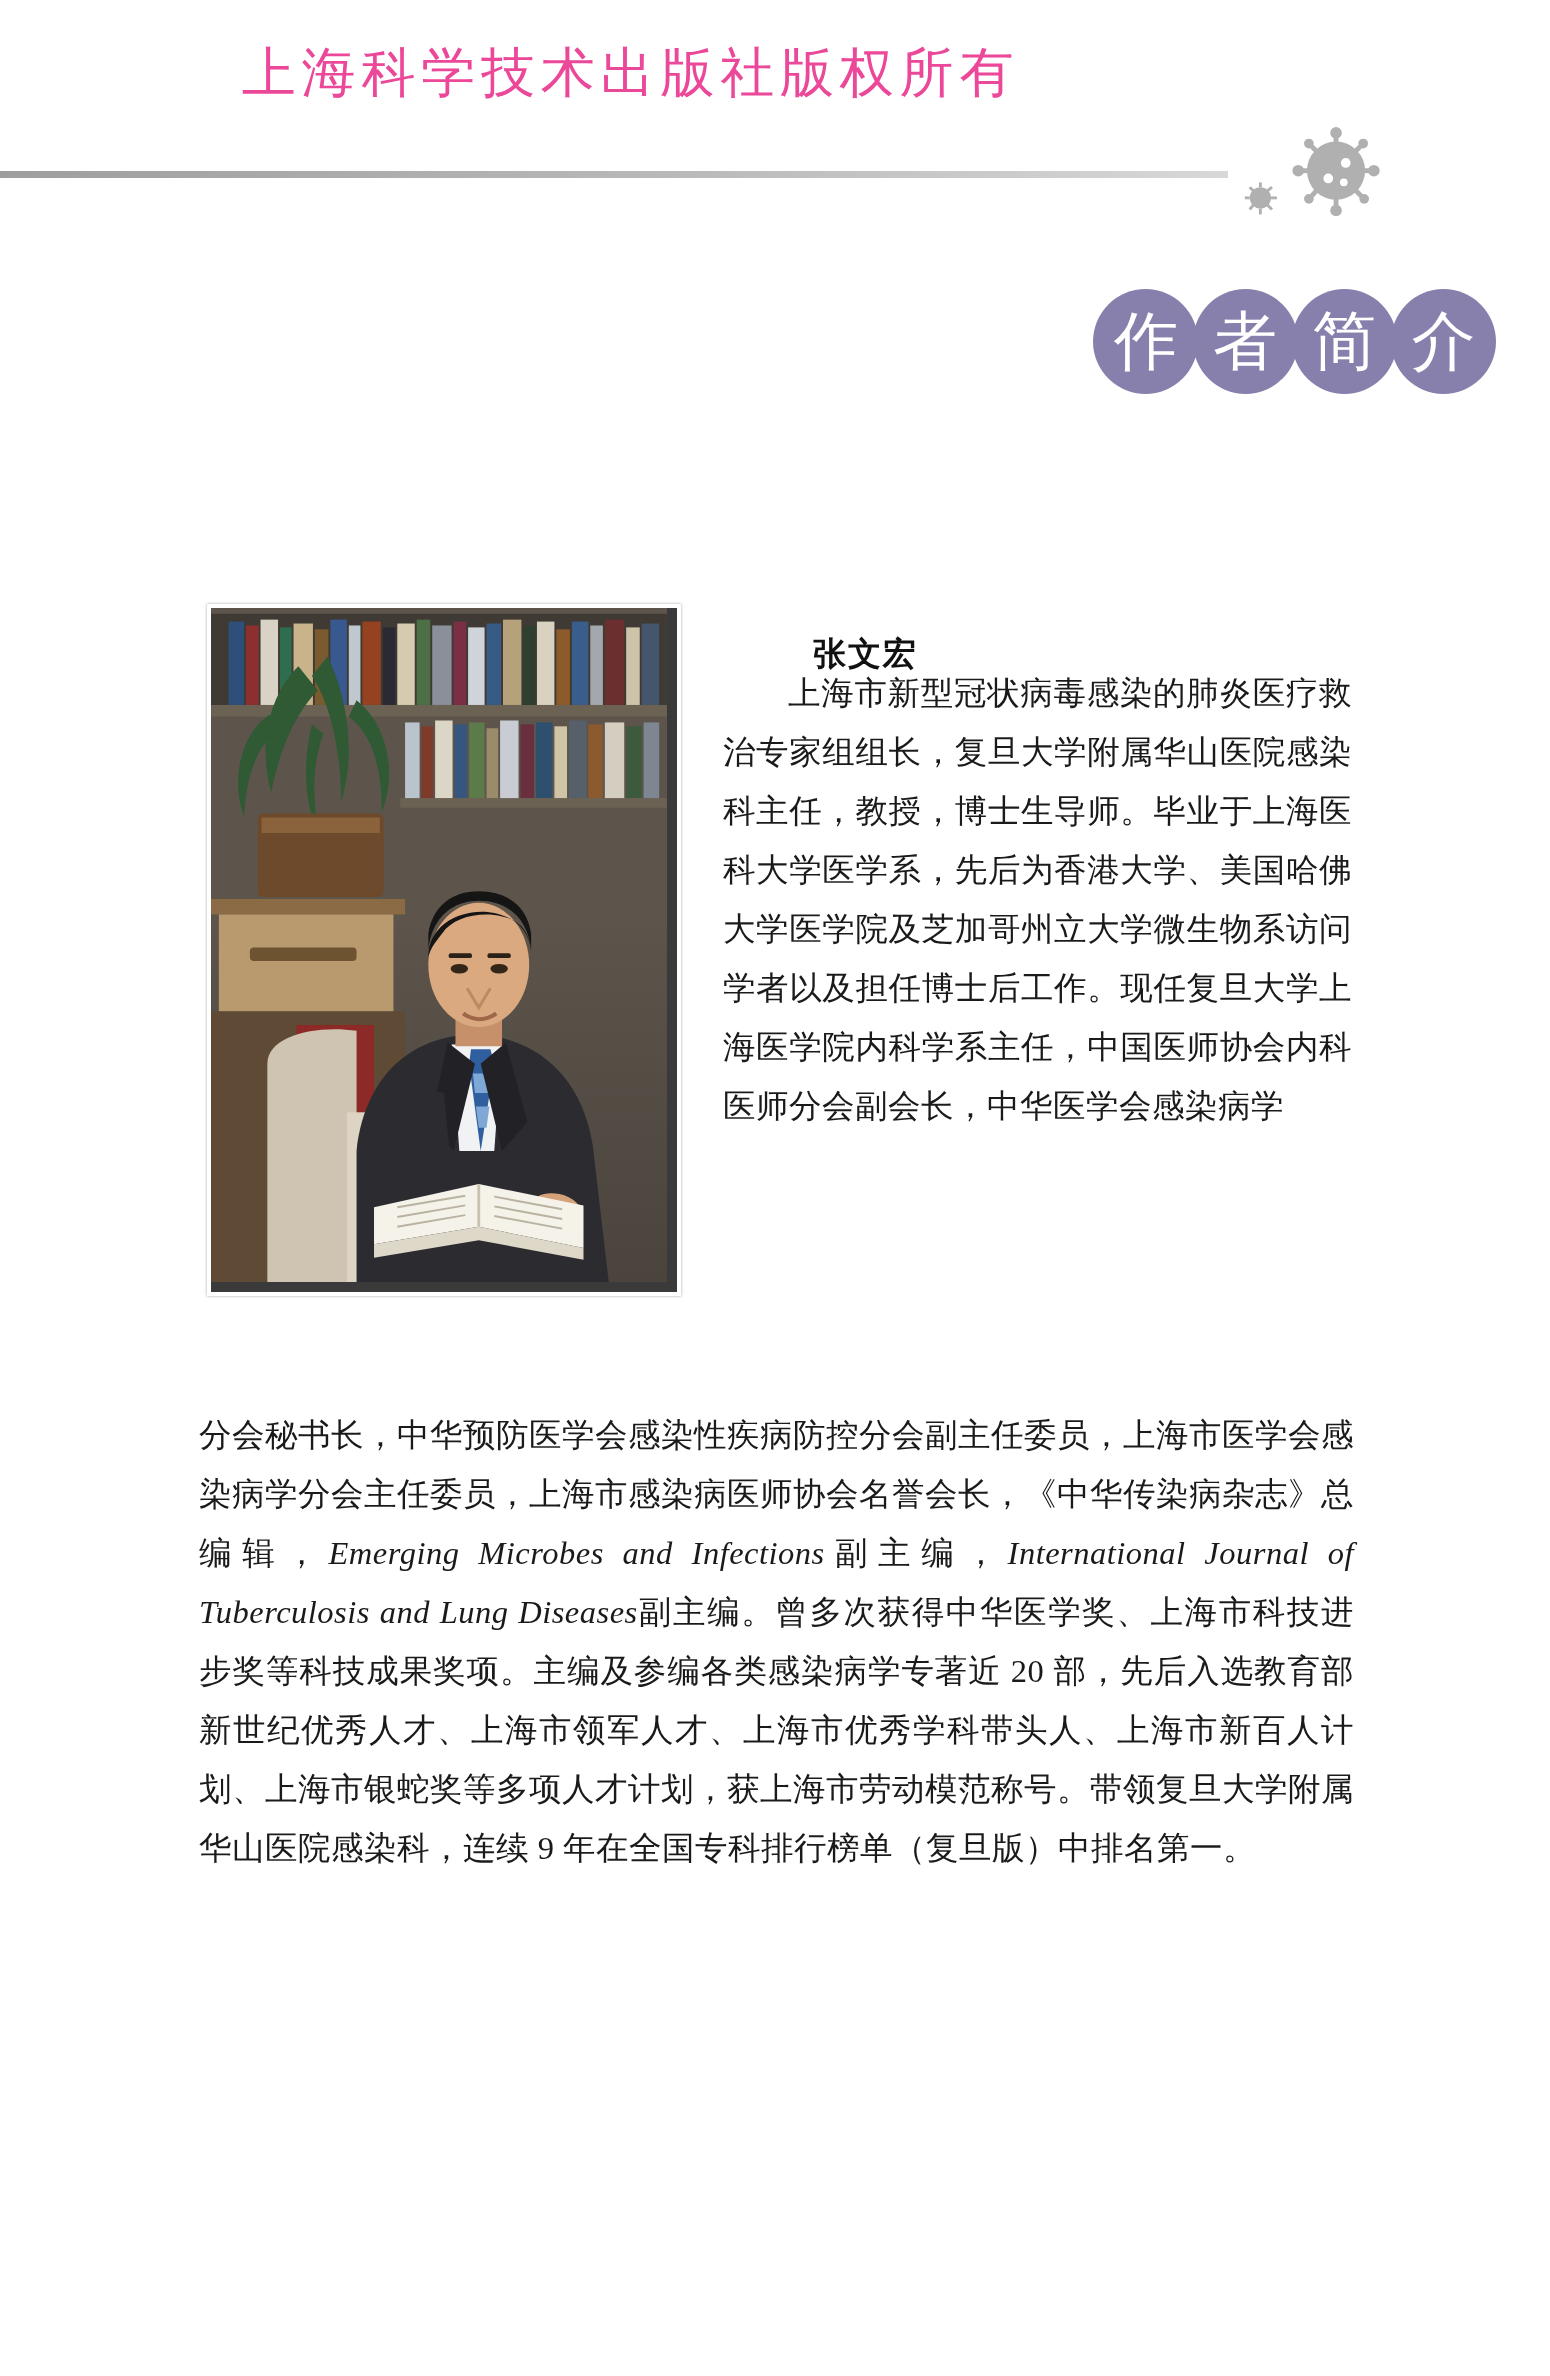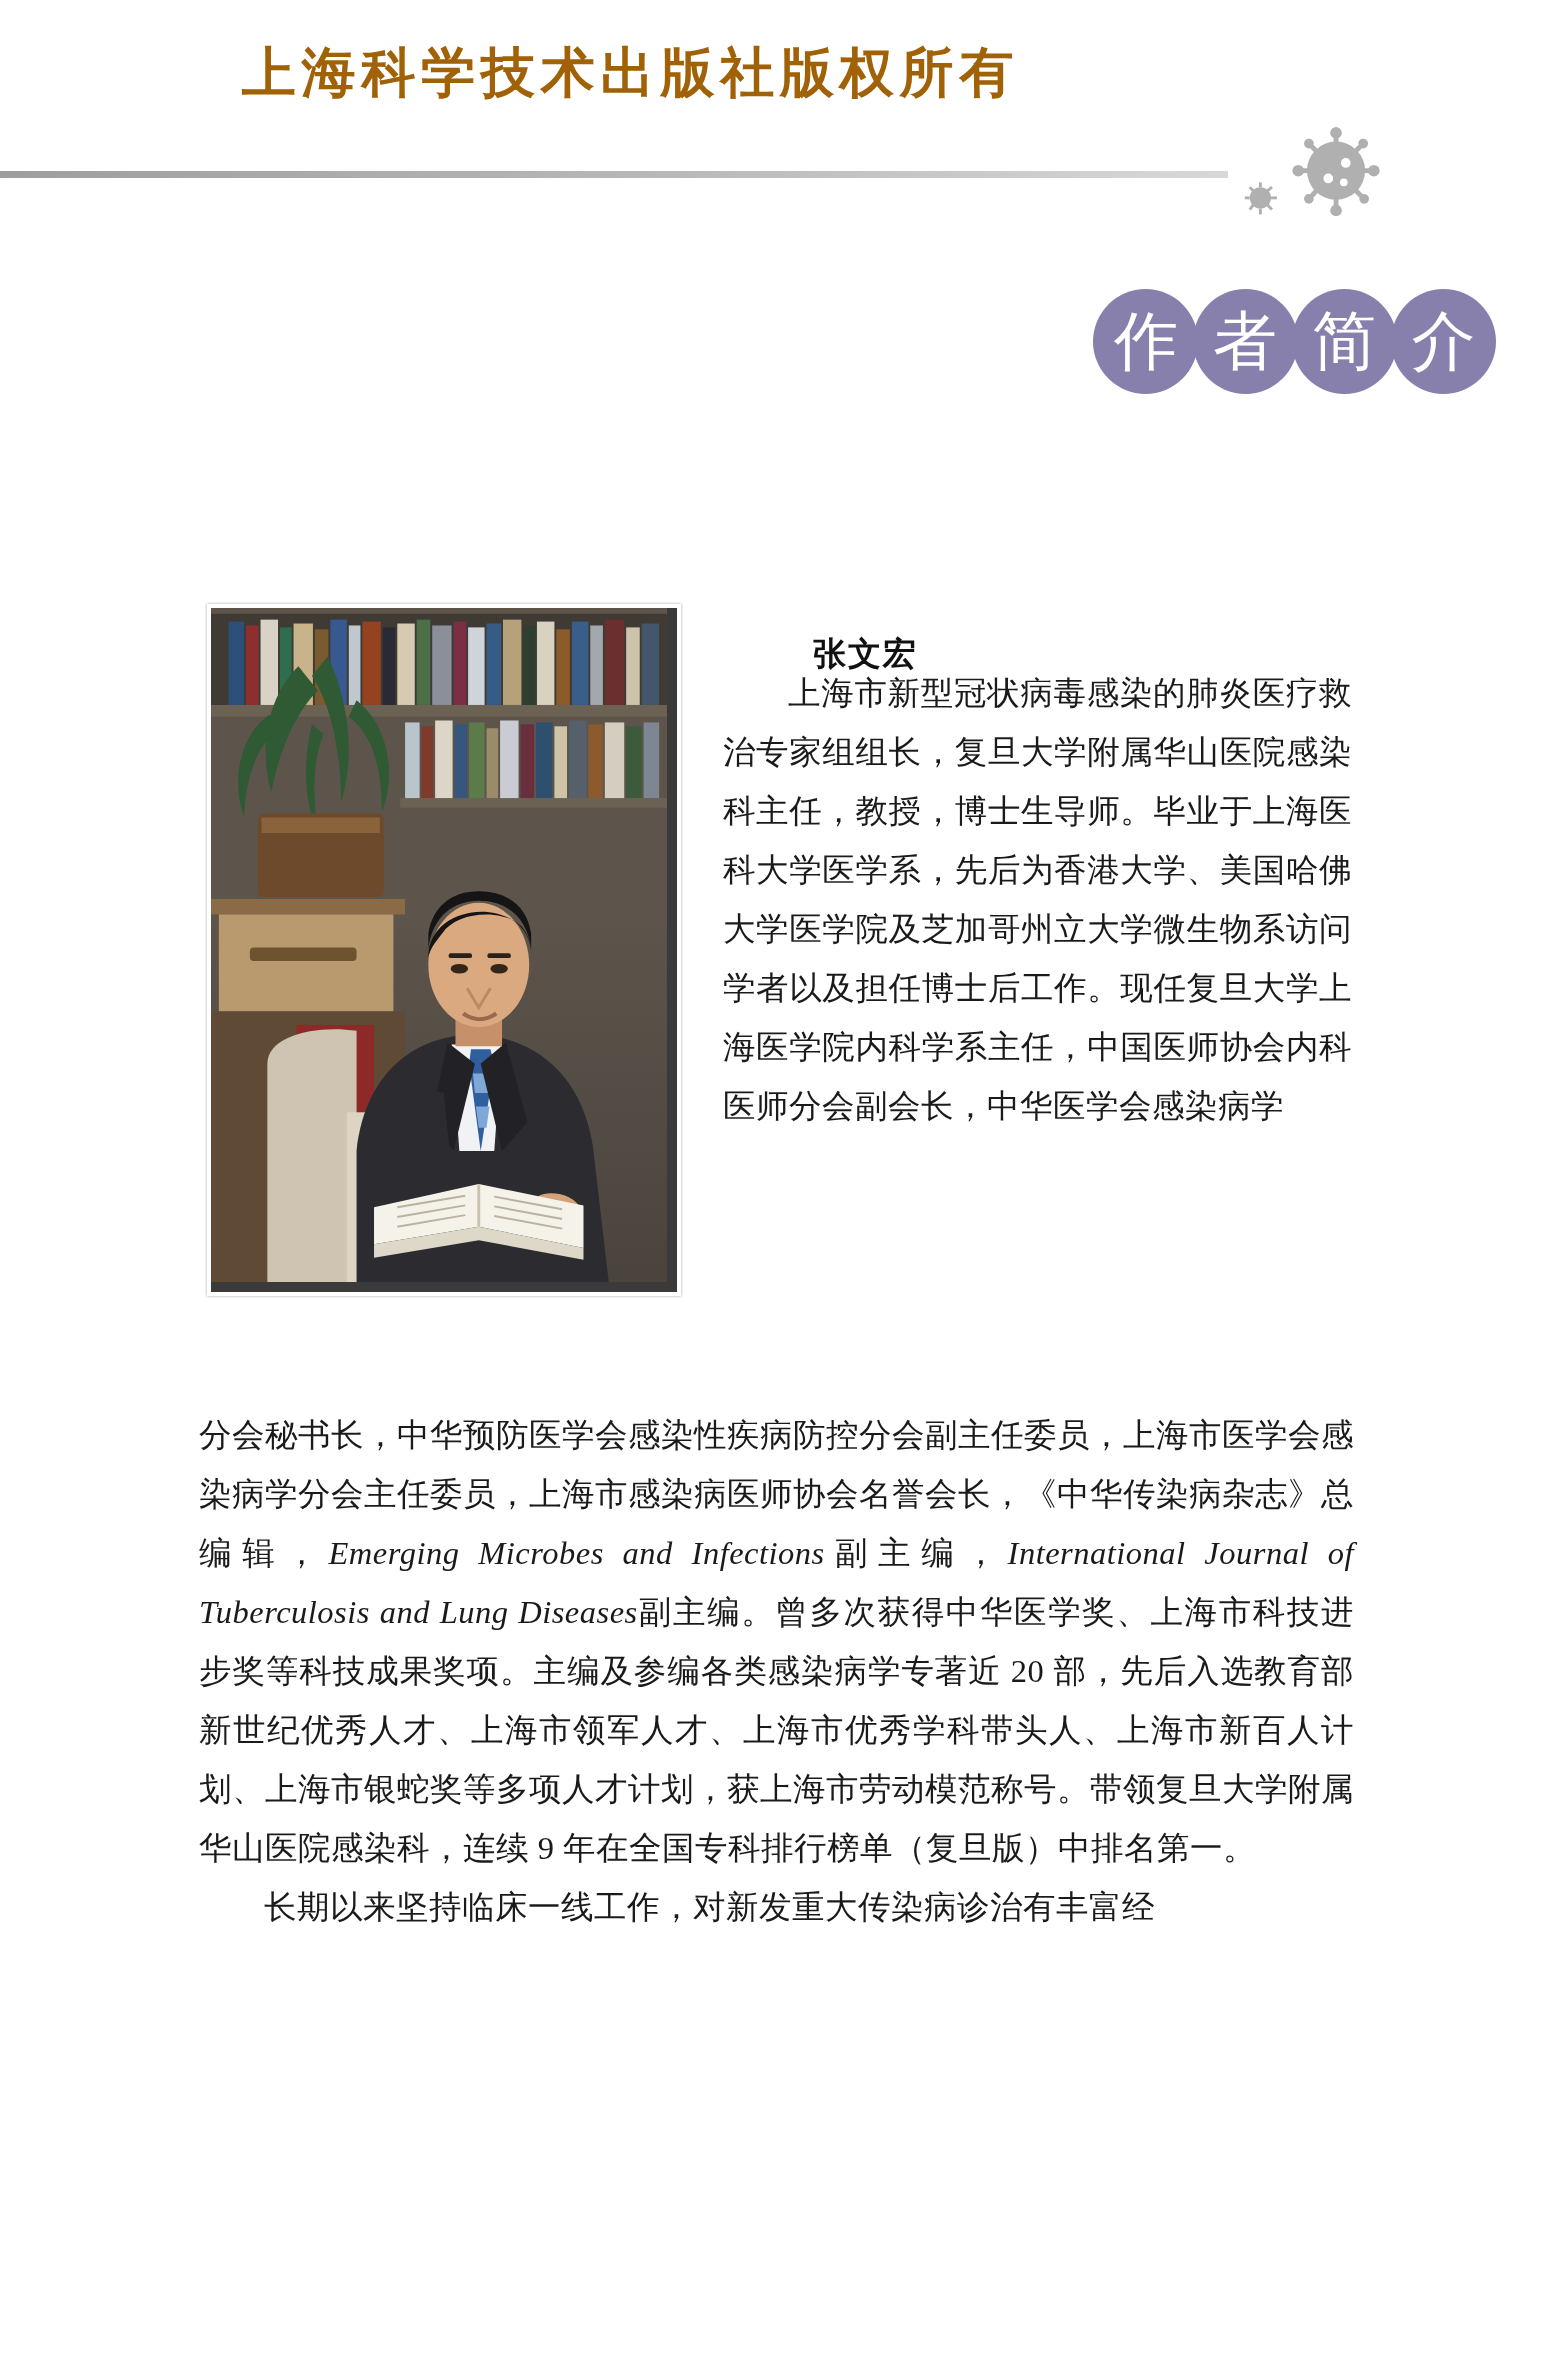--- a/index.html
+++ b/index.html
@@ -17,24 +17,23 @@
 
   
   .watermark {
     position: absolute;
     top: 37px;
     left: 0;
     width: 1261px;
     text-align: center;
     font-size: 54px;
     letter-spacing: 5.8px;
-    color: #a16207;
+    color: #ec4899;
     font-family: "Liberation Serif", "DejaVu Serif", serif;
     white-space: nowrap;
-    font-weight: bold;
   }
 
   
   .header-rule {
     position: absolute;
     top: 171px;
     left: 0;
     width: 1228px;
     height: 6.8px;
     background: linear-gradient(to right, #9e9e9e 0%, #b9b9b9 55%, #d8d8d8 100%);
@@ -317,15 +316,14 @@
 </div>
 
 <div class="name">张文宏</div>
 
 <div class="col-right">
   <span class="indent">上海市新型冠状病毒感染的肺炎医疗救治专家组组长，复旦大学附属华山医院感染科主任，教授，博士生导师。毕业于上海医科大学医学系，先后为香港大学、美国哈佛大学医学院及芝加哥州立大学微生物系访问学者以及担任博士后工作。现任复旦大学上海医学院内科学系主任，中国医师协会内科医师分会副会长，中华医学会感染病学</span>
 </div>
 
 <div class="full-width">
   <p><span>分会秘书长，中华预防医学会感染性疾病防控分会副主任委员，上海市医学会感染病学分会主任委员，上海市感染病医师协会名誉会长，《中华传染病杂志》总编辑，</span><span class="ital">Emerging Microbes and Infections</span><span>副主编，</span><span class="ital">International Journal of Tuberculosis and Lung Diseases</span><span>副主编。曾多次获得中华医学奖、上海市科技进步奖等科技成果奖项。主编及参编各类感染病学专著近 20 部，先后入选教育部新世纪优秀人才、上海市领军人才、上海市优秀学科带头人、上海市新百人计划、上海市银蛇奖等多项人才计划，获上海市劳动模范称号。带领复旦大学附属华山医院感染科，连续 9 年在全国专科排行榜单（复旦版）中排名第一。</span></p>
-  <p class="indent">长期以来坚持临床一线工作，对新发重大传染病诊治有丰富经</p>
 </div>
 
 
 </body></html>

